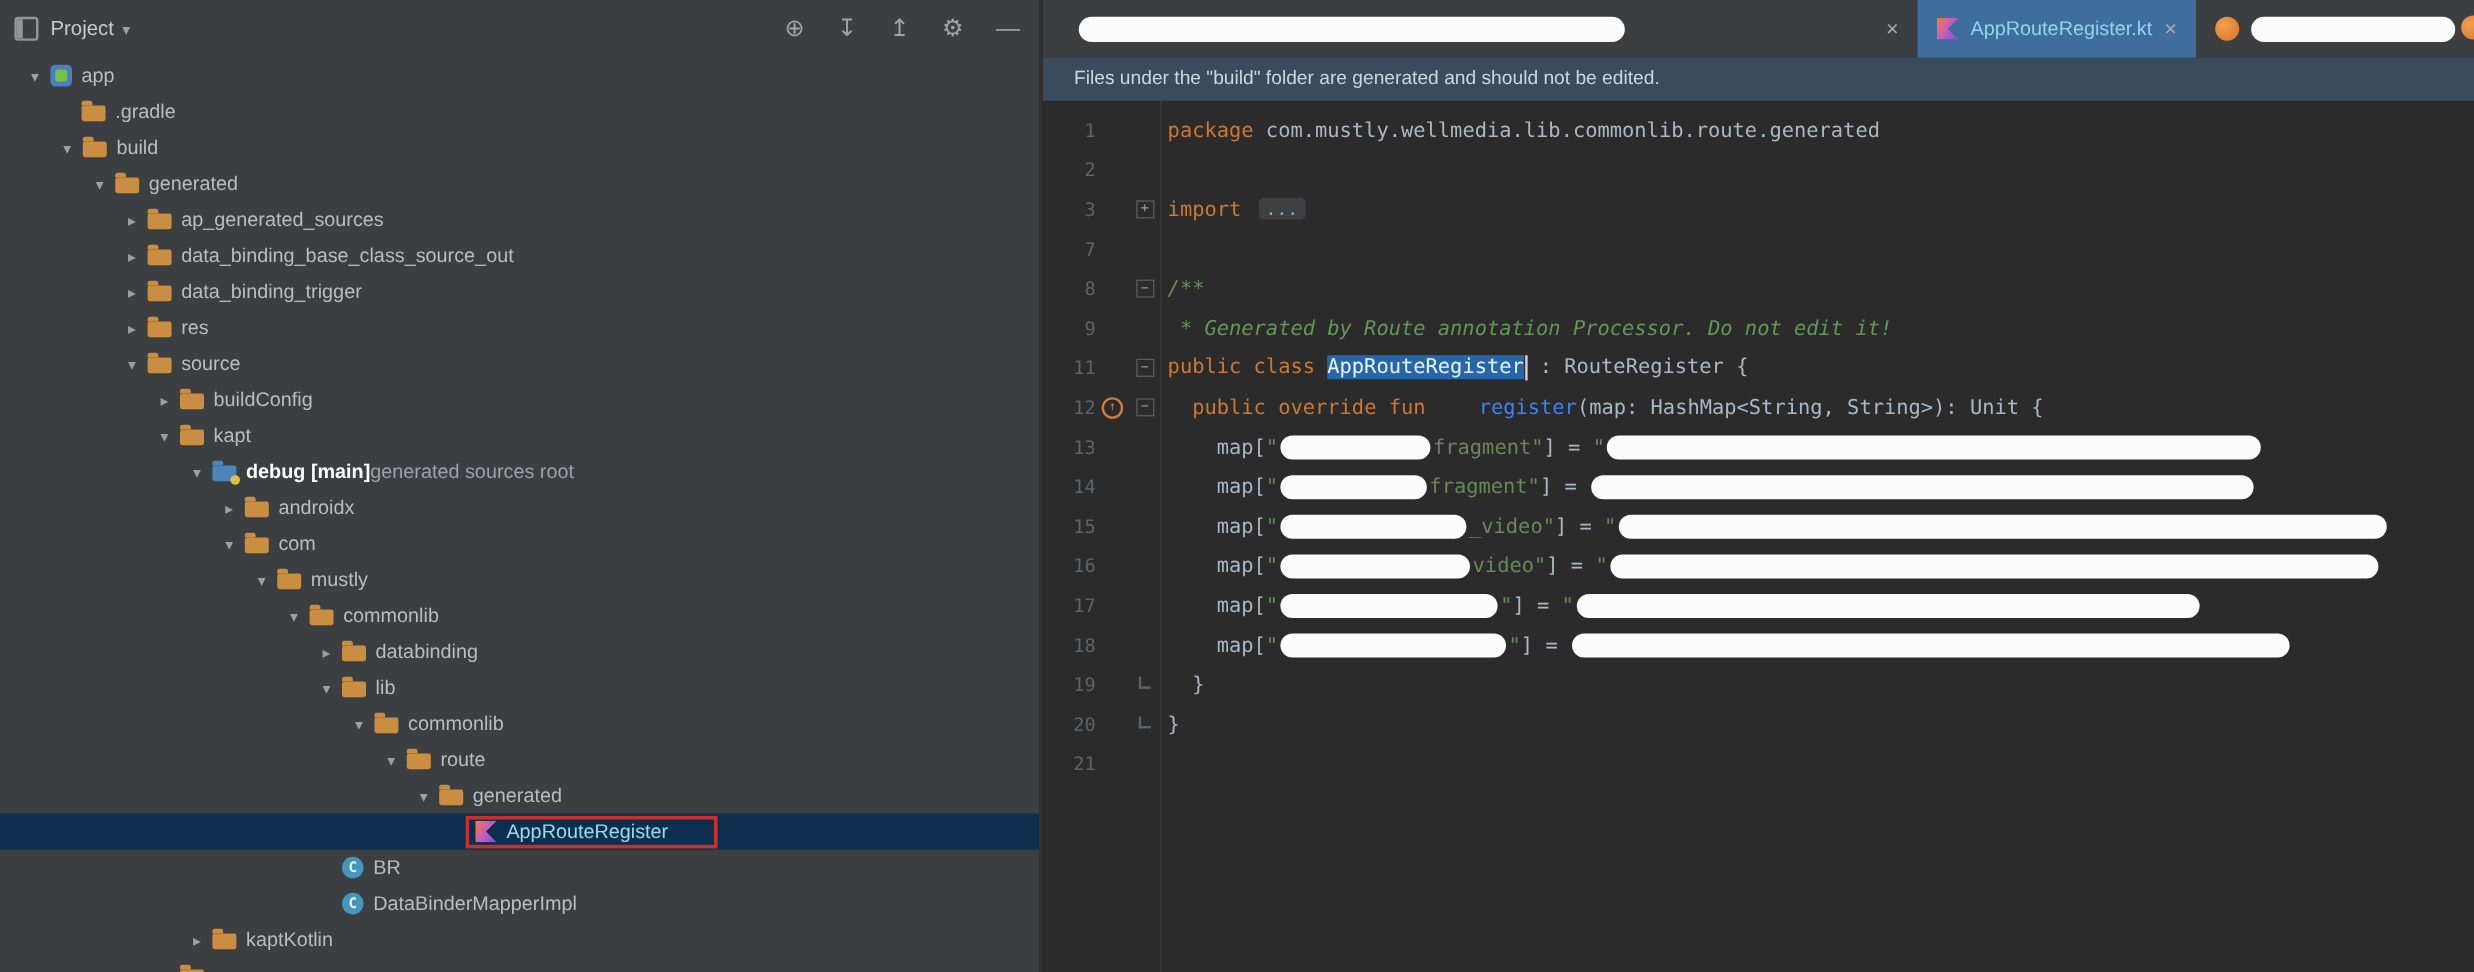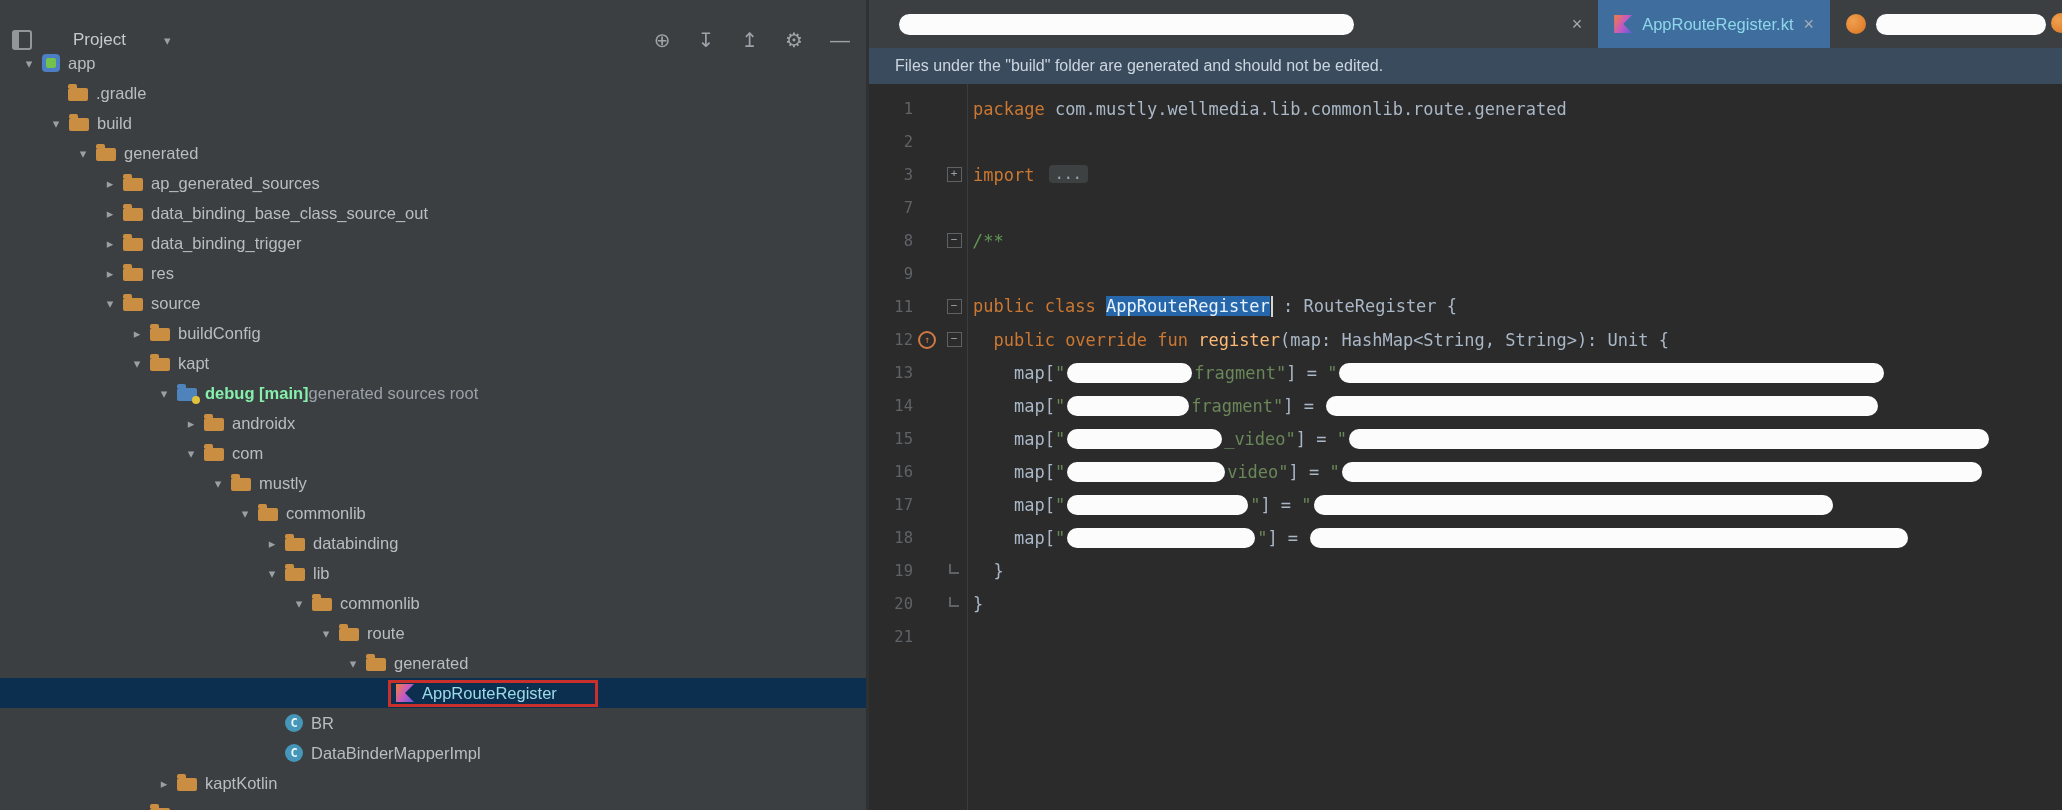--- a/index.html
+++ b/index.html
@@ -1,35 +1,35 @@
 <!DOCTYPE html>
 <html><head>
 <meta charset="utf-8">
 <style>
   html,body{margin:0;padding:0;background:#1e1e1e;}
   #screen{position:relative;width:2062px;height:810px;background:#2b2b2b;overflow:hidden;
           font-family:"Liberation Sans",sans-serif;-webkit-font-smoothing:antialiased;}
 
   
   #project-panel{position:absolute;left:0;top:0;width:866px;height:810px;background:#3c3f41;overflow:hidden;}
-  #panel-header{height:48px;display:flex;align-items:center;padding:16px 16px 0 12px;gap:31px;}
+  #panel-header{height:48px;display:flex;align-items:center;padding:0 16px 0 12px;}
   .tool-window-icon{width:16px;height:16px;border:2px solid #91969a;border-radius:3px;position:relative;margin-right:10px;flex:none;}
   .tool-window-icon::before{content:"";position:absolute;left:0;top:0;bottom:0;width:5px;background:#91969a;}
   #project-title{color:#c5cace;font-size:17px;margin-right:7px;}
   .hdr-chevron{color:#9aa0a6;font-size:13px;}
   #hdr-spacer{flex:1;}
   .hdr-icon{color:#9da3a8;font-size:20px;margin-left:27px;cursor:pointer;line-height:1;}
 
   #tree{position:absolute;top:48px;left:0;right:0;bottom:0;}
   .trow{height:30px;display:flex;align-items:center;font-size:16.5px;color:#b9bdc1;white-space:nowrap;}
   .trow.sel{background:#0c2f50;}
   .tchev{width:26px;text-align:center;color:#9aa0a6;font-size:13px;flex:none;}
   .ticon{flex:none;margin-right:8px;}
   .tsuffix{color:#9ba2a9;}
-  .bold-label{font-weight:bold;color:#86efac;}
+  .bold-label{font-weight:bold;color:#ffffff;}
   .k-label{color:#9adbe8;}
   .redbox{display:flex;align-items:center;border:3px solid #c9302c;padding:1px 38px 1px 5px;margin-left:-5px;}
 
   .i-folder{width:20px;height:13px;background:#c98e42;border-radius:2px;position:relative;margin-top:3px;}
   .i-folder::before{content:"";position:absolute;top:-4px;left:0;width:9px;height:4px;background:#c98e42;border-radius:2px 2px 0 0;}
   .i-folder.blue{background:#4e84bb;}
   .i-folder.blue::before{background:#4e84bb;}
   .i-folder.gen::after{content:"";position:absolute;right:-3px;bottom:-3px;width:8px;height:8px;border-radius:50%;background:#e0c23f;}
   .i-app{width:18px;height:18px;border-radius:4px;background:#4b7ec2;position:relative;}
   .i-app::before{content:"";position:absolute;left:4px;top:4px;right:4px;bottom:4px;background:#74c24b;border-radius:2px;}
@@ -56,21 +56,21 @@
   #gutter-line{position:absolute;left:98px;top:84px;bottom:0;width:1px;background:#3a3d40;}
   #code{padding-top:8px;font-family:"DejaVu Sans Mono",monospace;}
   .cl{display:flex;align-items:center;height:33px;}
   .ln{width:44px;flex:none;text-align:right;color:#606366;font-size:15.5px;}
   .gi{width:28px;flex:none;display:flex;justify-content:center;align-items:center;}
   .gf{width:26px;flex:none;display:flex;justify-content:center;align-items:center;}
   .ct{white-space:pre;font-size:17px;color:#a9b7c6;display:flex;align-items:flex-start;margin-left:6px;}
   .kw{color:#cc7832;}
   .str{color:#6a8759;}
   .cmt{color:#629755;font-style:italic;}
-  .fn{color:#fdba74;}
+  .fn{color:#3b82f6;margin-left:34px;}
   .foldbox{background:#3e4142;border-radius:4px;padding:0 6px;color:#9aa7b0;font-style:normal;font-size:15px;margin-left:4px;}
   .sel-text{background:#2667ab;color:#eaf3fc;}
   .caret{display:inline-block;width:2px;height:21px;background:#d2d6da;margin-left:1px;flex:none;}
   .pill{background:#fcfcfc;border-radius:10px;height:20px;flex:none;margin:0 2px;}
   .fm{width:13px;height:13px;border:1px solid #5f6265;color:#9aa0a6;font-size:11px;line-height:11px;text-align:center;background:#2b2b2b;}
   .fe{width:8px;height:8px;border-left:2px solid #5f6265;border-bottom:2px solid #5f6265;margin-top:-4px;}
   .ovr{width:14px;height:14px;border-radius:50%;border:2px solid #cf7a43;color:#cf7a43;font-size:10px;line-height:13px;text-align:center;}
   .bulb{display:inline-block;width:13px;height:13px;border-radius:50%;background:#d9ab3d;margin:0 3px;position:relative;flex:none;}
   .bulb::after{content:"";position:absolute;left:4px;bottom:-3px;width:5px;height:3px;background:#8a7a3a;}
 </style>
@@ -278,20 +278,21 @@
           <span class="gi"></span>
           <span class="gf">
             <span class="fm">−</span>
           </span>
           <span class="ct"><span class="cmt">/**</span></span>
         </div>
         <div class="cl">
           <span class="ln">9</span>
           <span class="gi"></span>
           <span class="gf"></span>
+          <span class="ct"><span class="cmt"> * Generated by Route annotation Processor. Do not edit it!</span></span>
         </div>
         <div class="cl">
           <span class="ln">11</span>
           <span class="gi"></span>
           <span class="gf">
             <span class="fm">−</span>
           </span>
           <span class="ct"><span class="kw">public class </span><span class="sel-text">AppRouteRegister</span><span class="caret"></span><span> : RouteRegister {</span></span>
         </div>
         <div class="cl">

